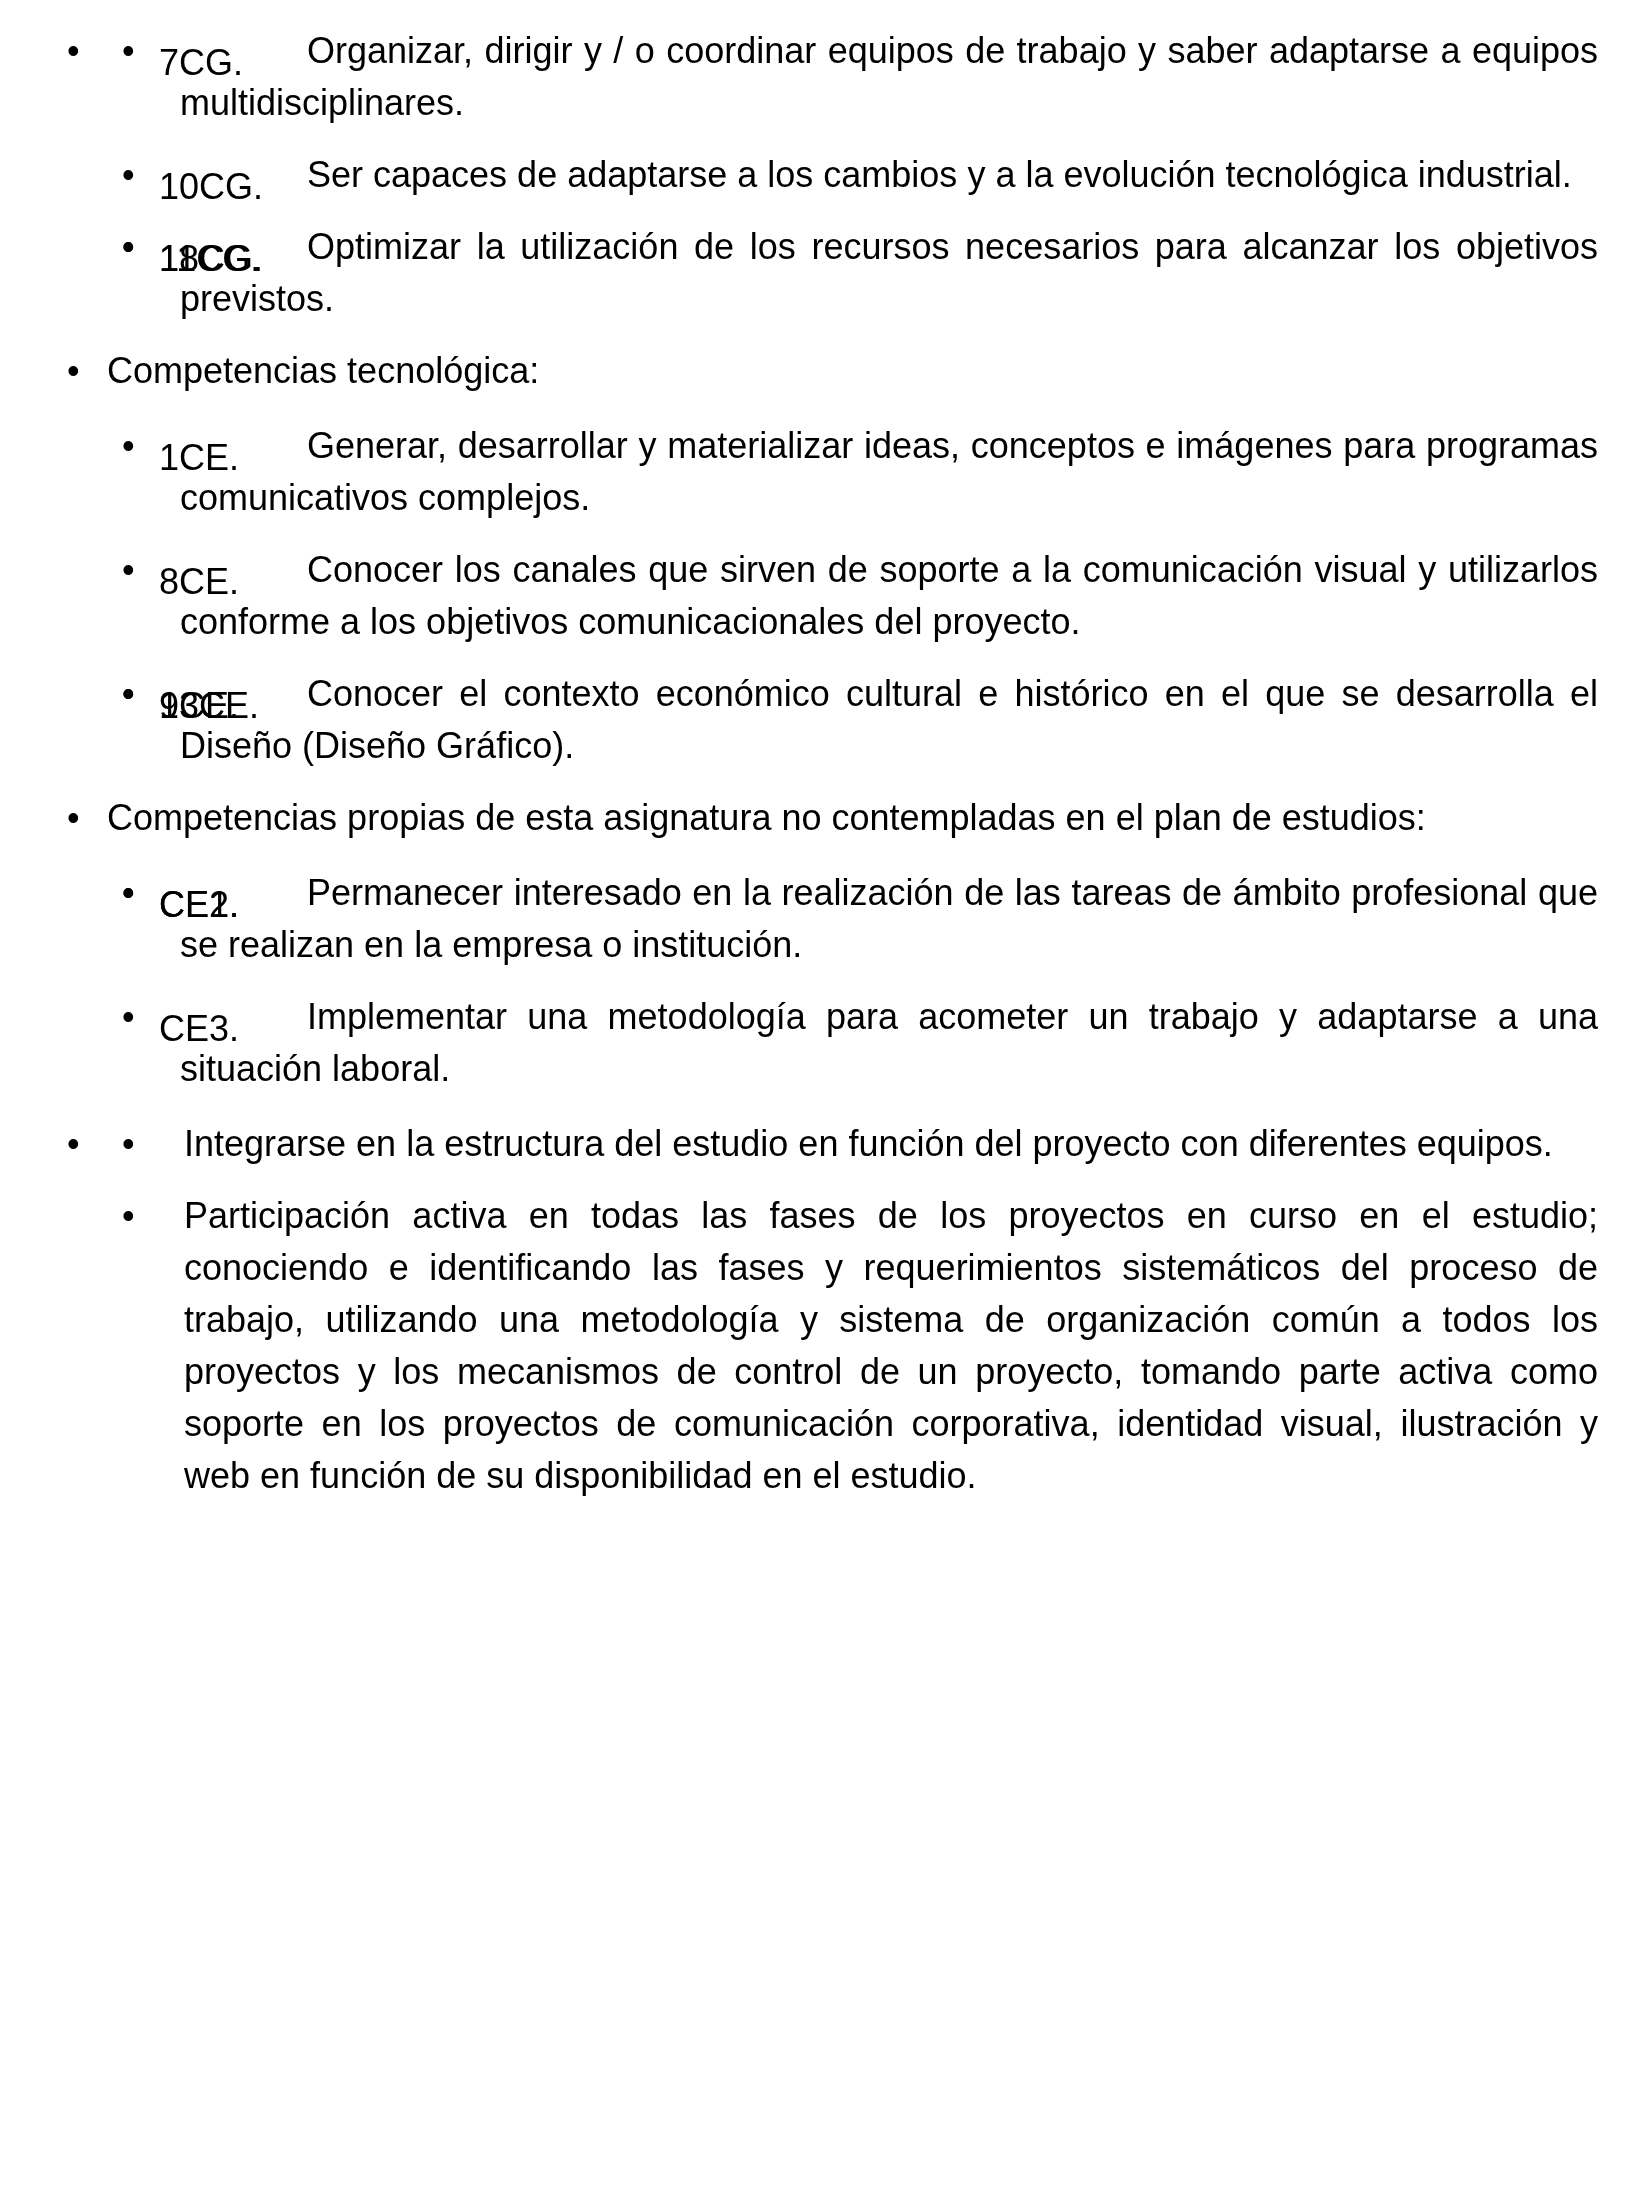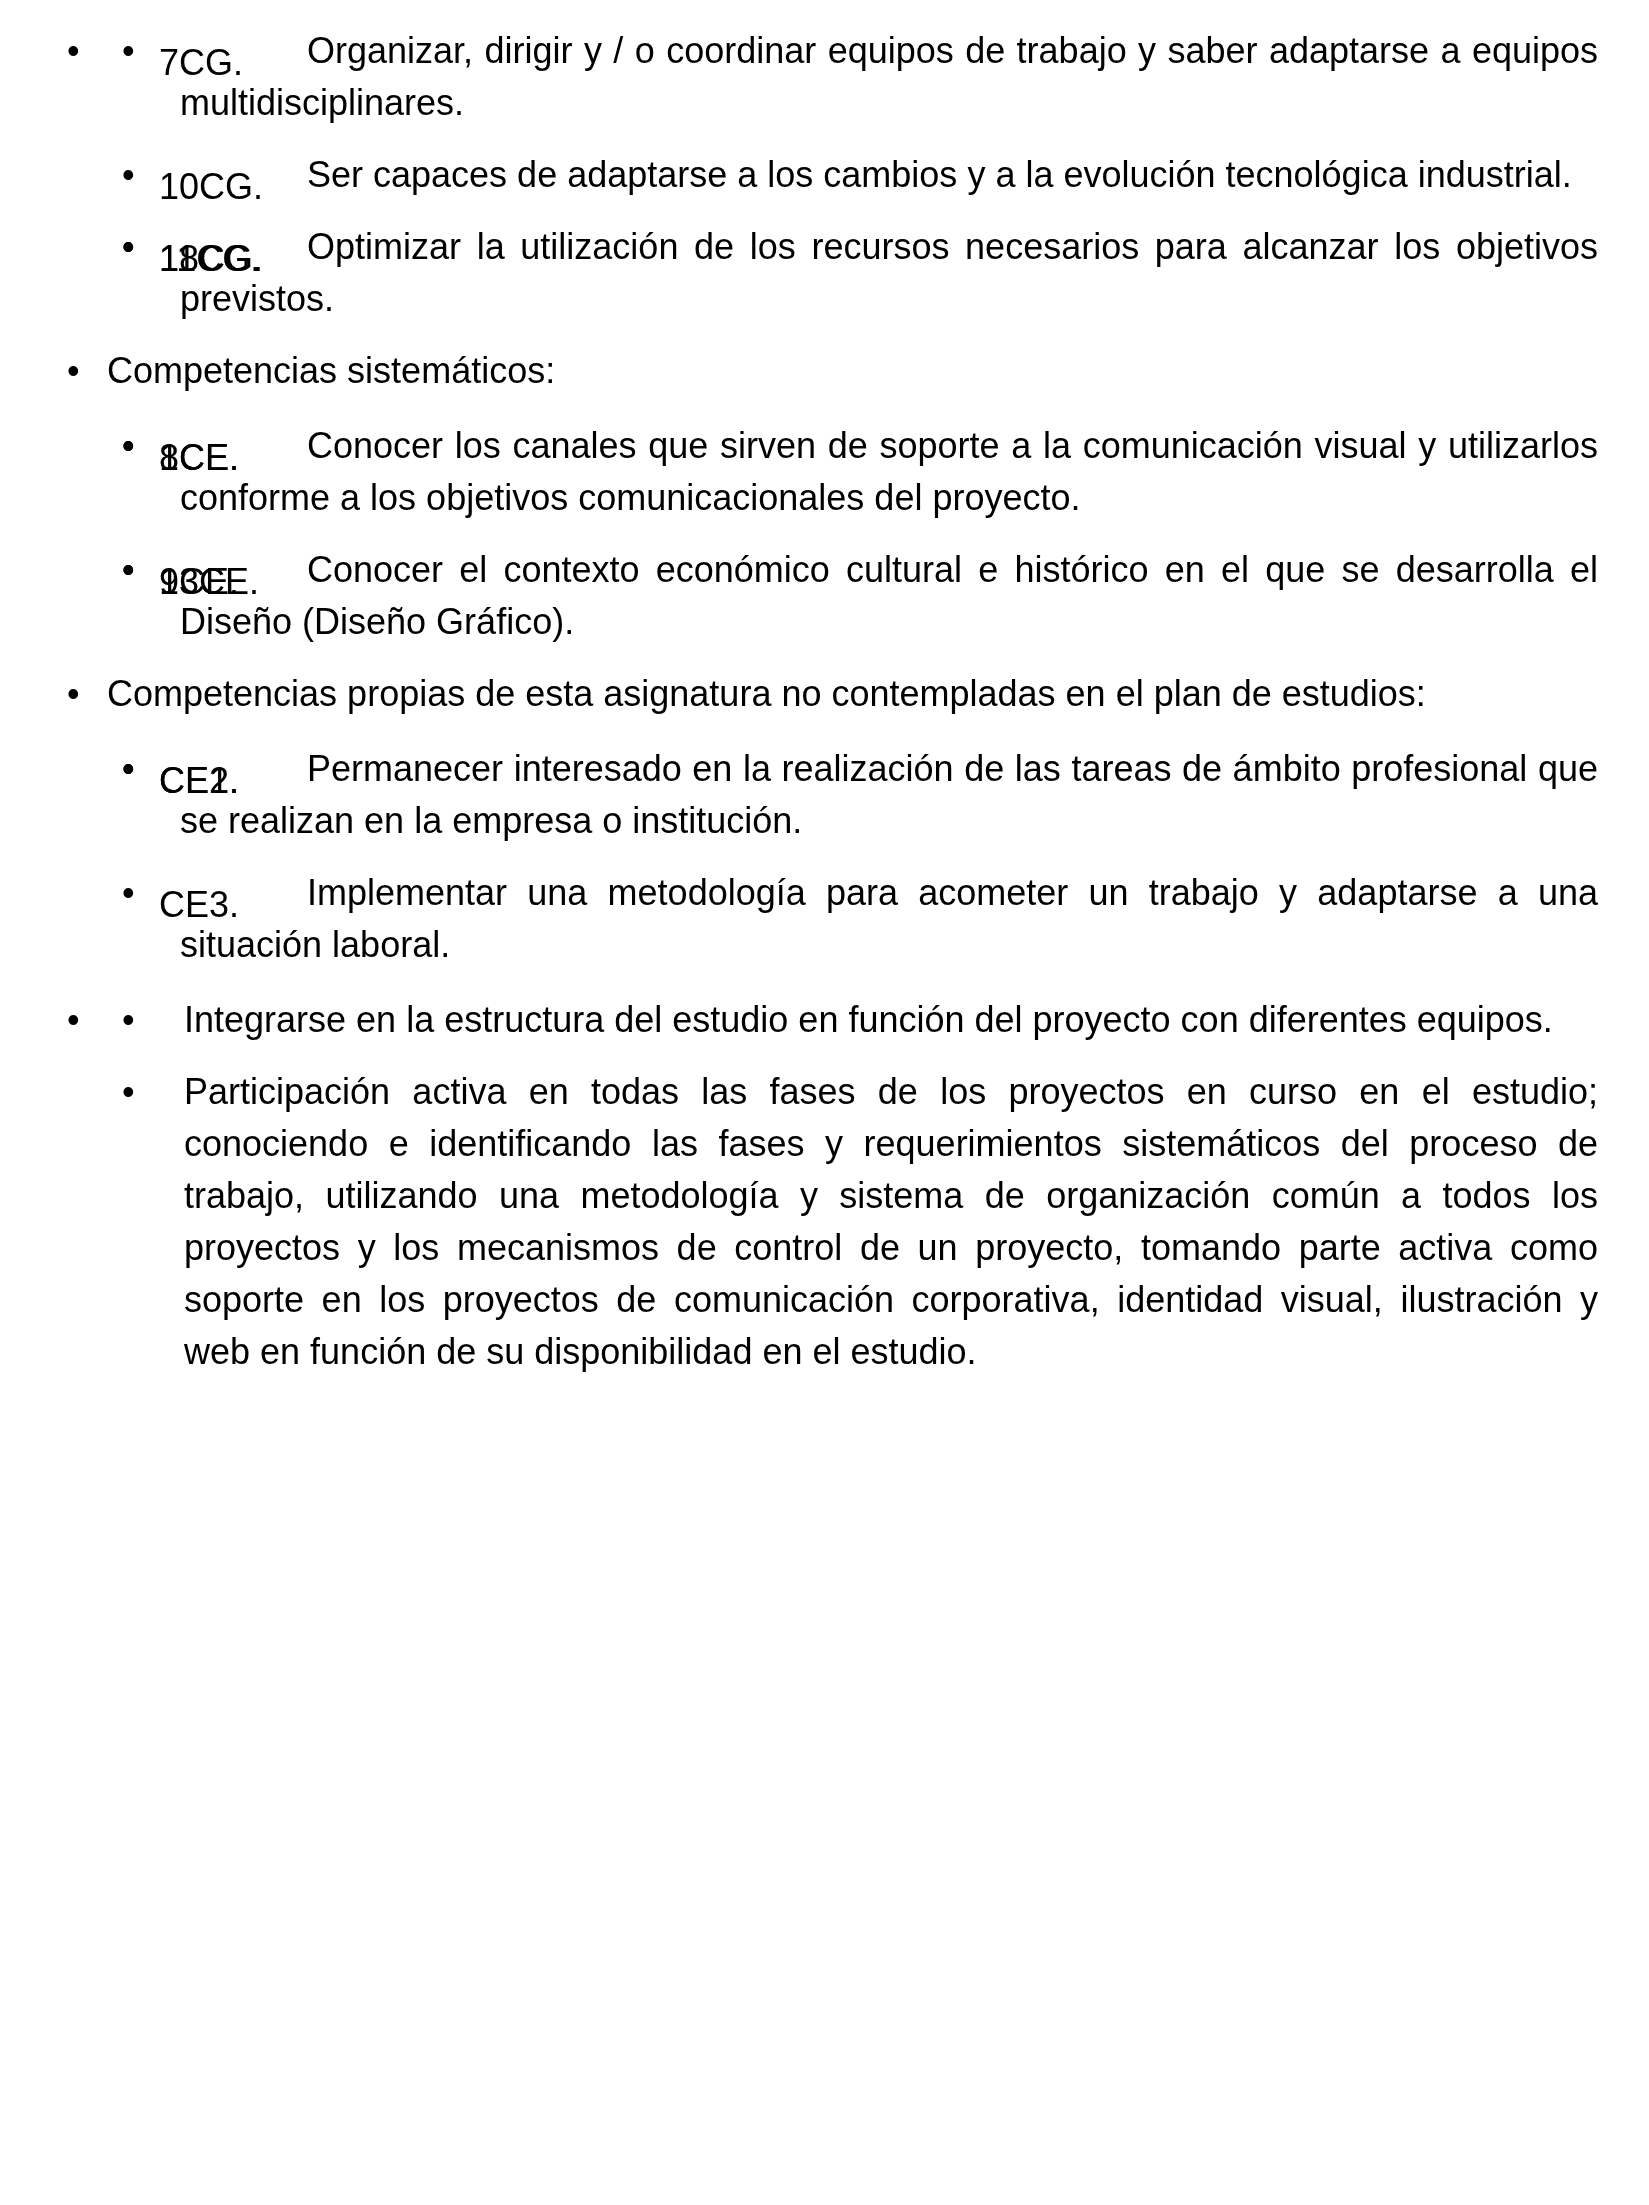--- a/index.html
+++ b/index.html
@@ -85,25 +85,26 @@
     <div class="item labeled">
       <span class="b">•</span>
       <span class="lbl">18CG.</span>
       <span class="txt">Optimizar la utilización de los recursos necesarios para alcanzar los objetivos previstos.</span>
     </div>
   </section>
 
   <section>
     <div class="heading">
       <span class="b">•</span>
-      <span>Competencias sistemáticos:</span>
+      <span>Competencias tecnológica:</span>
     </div>
     <div class="item labeled">
       <span class="b">•</span>
       <span class="lbl">1CE.</span>
+      <span class="txt">Generar, desarrollar y materializar ideas, conceptos e imágenes para programas comunicativos complejos.</span>
     </div>
     <div class="item labeled">
       <span class="b">•</span>
       <span class="lbl">8CE.</span>
       <span class="txt">Conocer los canales que sirven de soporte a la comunicación visual y utilizarlos conforme a los objetivos comunicacionales del proyecto.</span>
     </div>
     <div class="item labeled">
       <span class="b">•</span>
       <span class="lbl">9CE.</span>
     </div>

